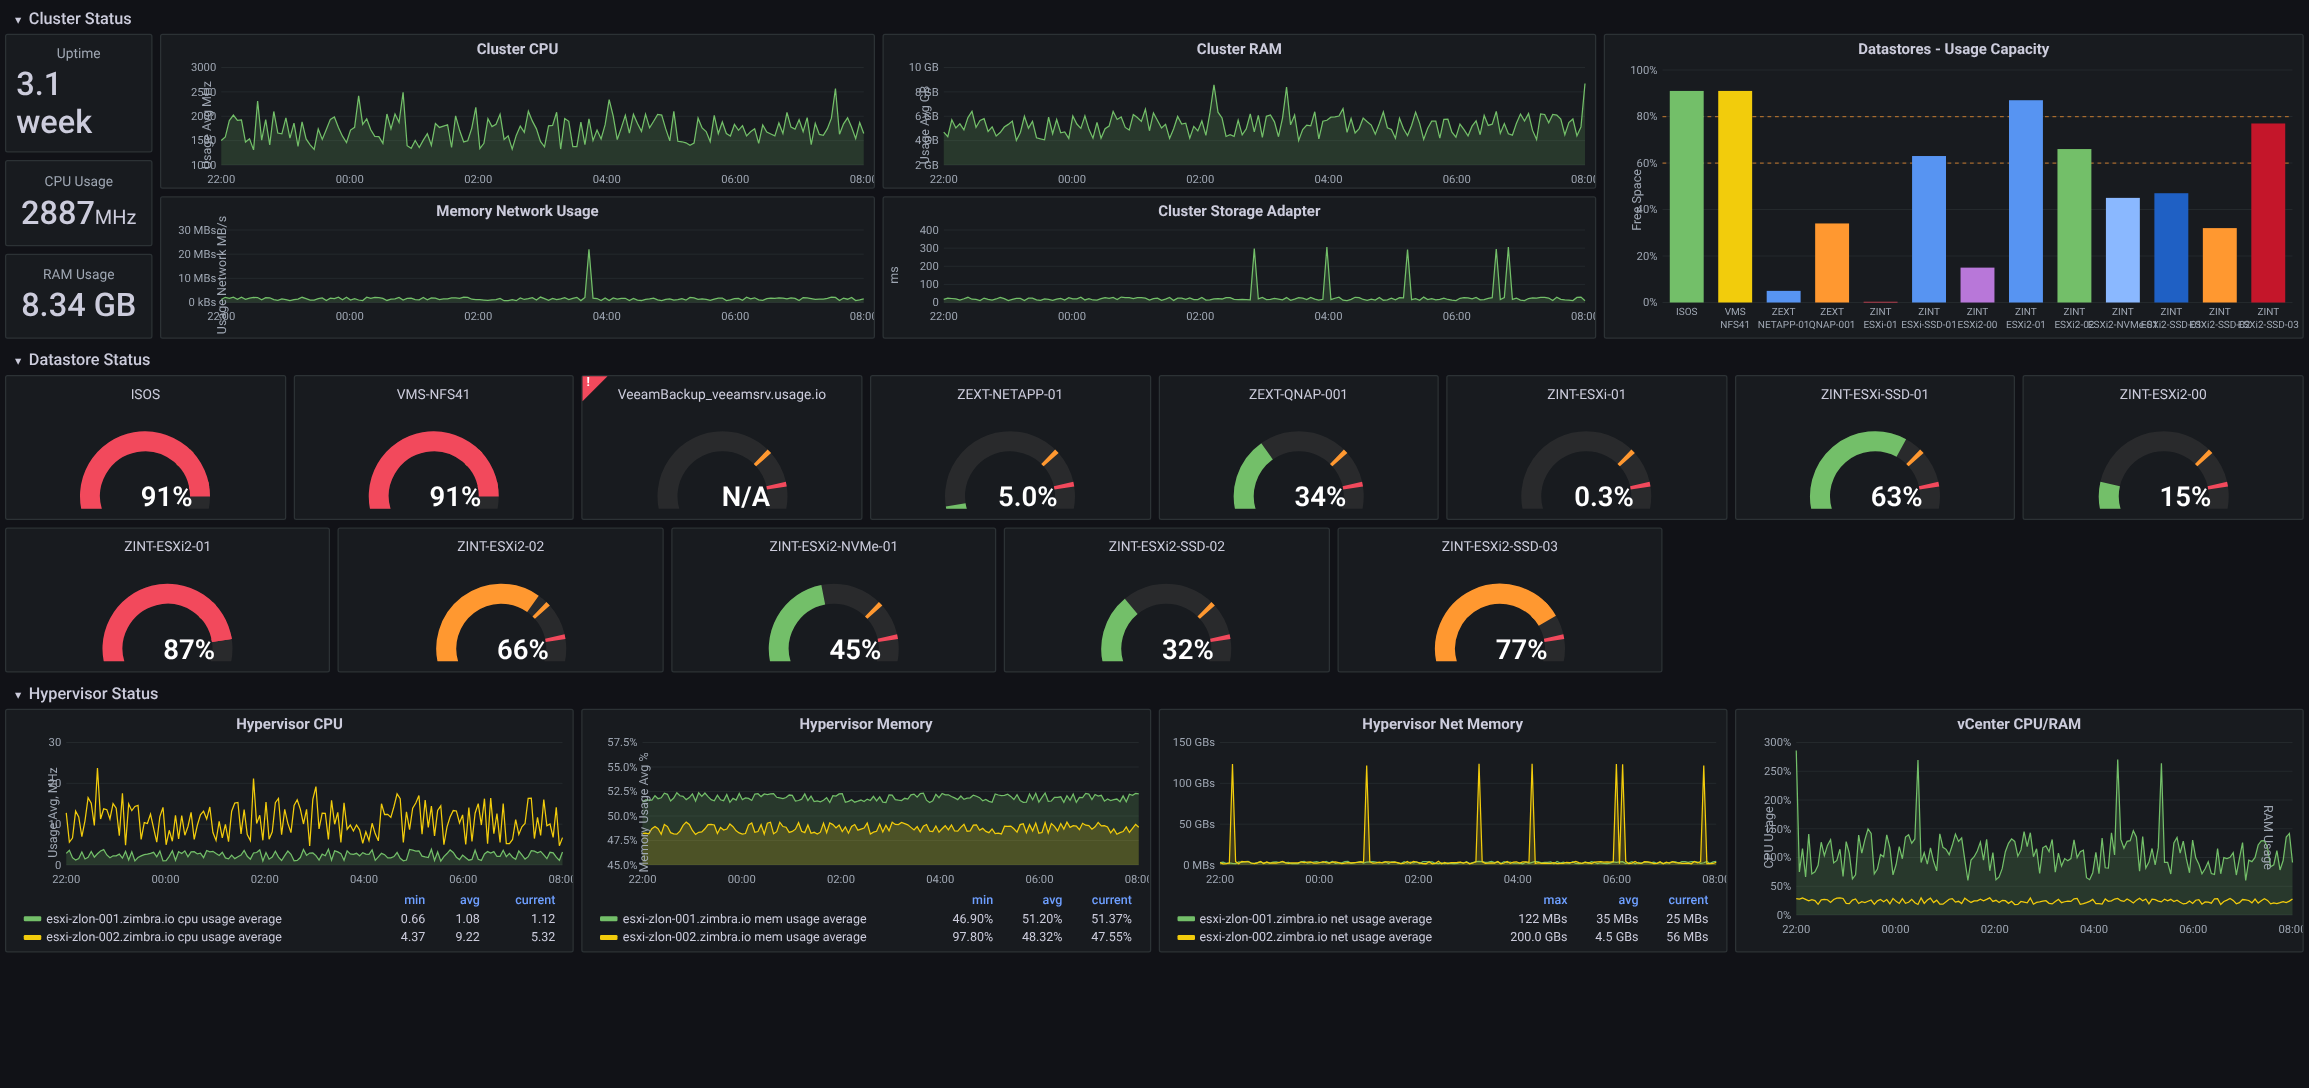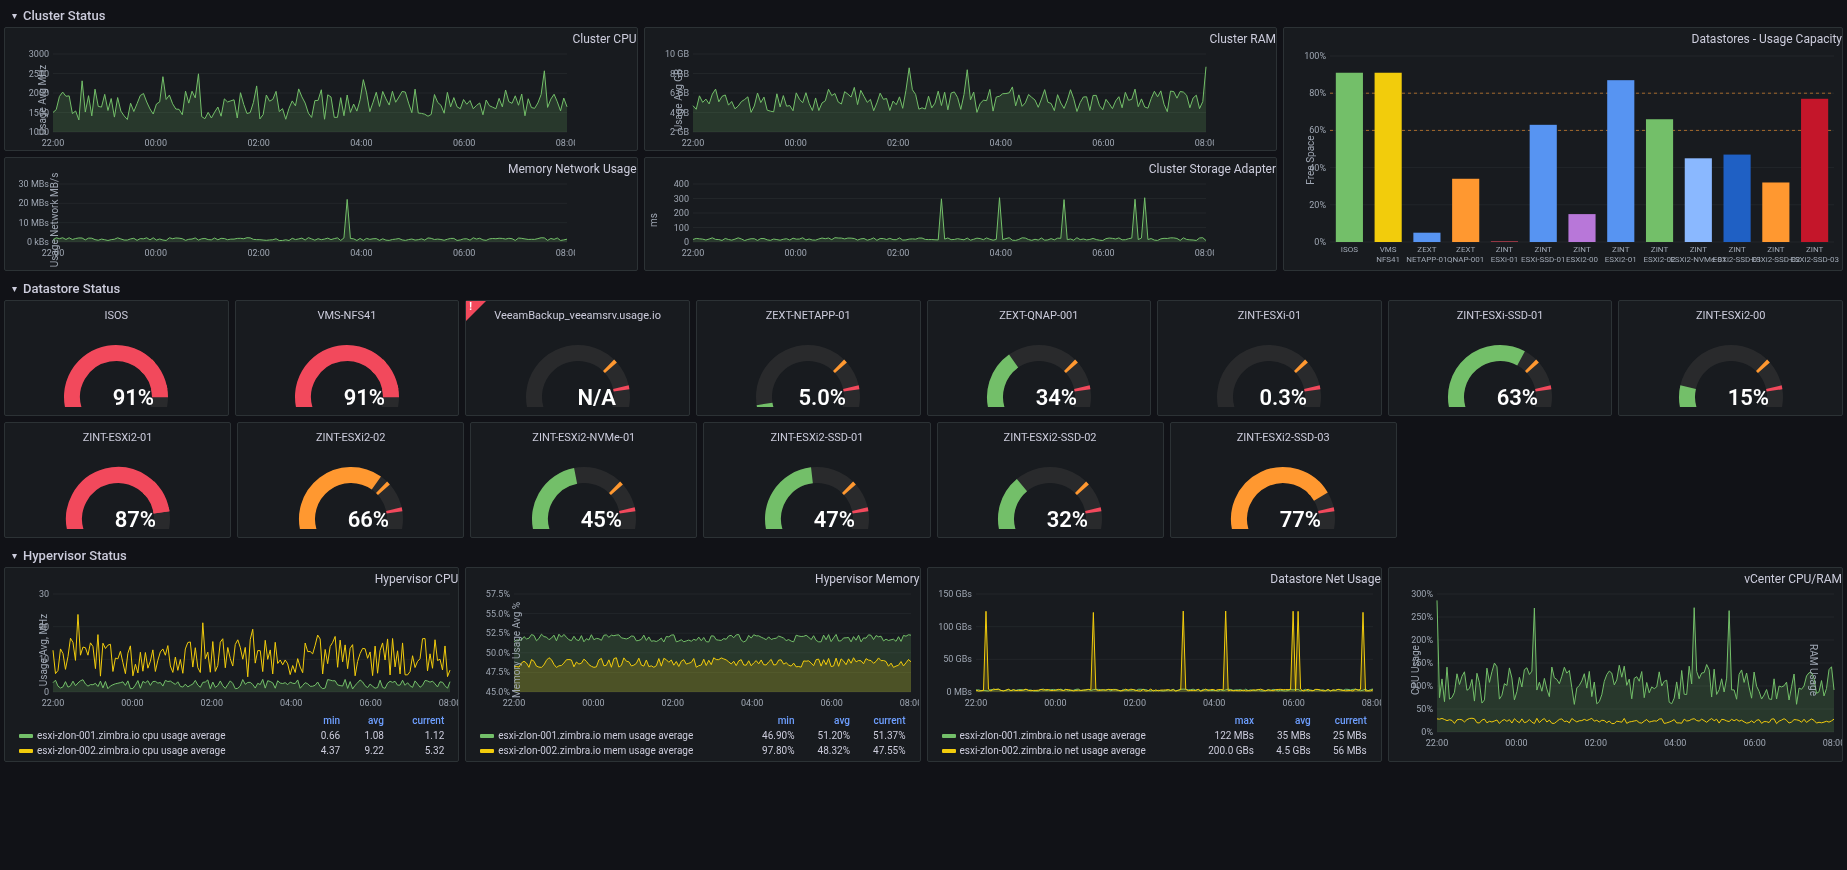--- a/index.html
+++ b/index.html
@@ -1,20 +1,20 @@
 <!DOCTYPE html>
 <html><head>
 <meta charset="utf-8">
 <style>
 * { margin: 0; padding: 0; box-sizing: border-box; }
 body { background: #111217; color: #ccccdc; font-family: Roboto, -apple-system, sans-serif; font-size: 12px; padding: 4px; }
 .section-header { display: flex; align-items: center; padding: 4px 8px; cursor: pointer; font-size: 13px; font-weight: 500; color: #ccccdc; }
 .section-header .chev { margin-right: 6px; font-size: 10px; }
 .panel { background: #181b1f; border: 1px solid #2c3235; border-radius: 2px; }
-.panel-title { text-align: right; color: #ccccdc; font-size: 12px; padding: 4px 0; font-weight: 400; }
+.panel-title { text-align: center; color: #ccccdc; font-size: 12px; padding: 4px 0; font-weight: 700; }
 .row { display: flex; gap: 6px; margin-bottom: 6px; }
 .stat-panel { display: flex; flex-direction: column; align-items: center; justify-content: center; padding: 8px; }
 .stat-label { font-size: 11px; color: #9fa7b3; margin-bottom: 4px; }
 .stat-value { font-size: 26px; font-weight: 500; color: #ccccdc; }
 .stat-unit { font-size: 16px; color: #ccccdc; }
 .chart-body { position: relative; height: 100%; }
 .axis-label { position: absolute; left: 2px; top: 50%; transform: translate(0,-50%) rotate(-90deg); transform-origin: center; font-size: 10px; color: #9fa7b3; white-space: nowrap; }
 .axis-label-right { position: absolute; right: 2px; top: 50%; transform: translate(0,-50%) rotate(90deg); transform-origin: center; font-size: 10px; color: #9fa7b3; white-space: nowrap; }
 svg { display: block; }
 .gauge-panel { display: flex; flex-direction: column; align-items: center; padding: 8px 4px; }
@@ -30,20 +30,34 @@
 </style>
 </head>
 <body>
 
 <div class="section-header">
   <span class="chev">▾</span>
   <span>Cluster Status</span>
 </div>
 
 <div class="row">
+  <div style="width:118px;display:flex;flex-direction:column;gap:6px">
+    <div class="panel stat-panel" style="flex:1">
+      <div class="stat-label">Uptime</div>
+      <div class="stat-value">3.1 week</div>
+    </div>
+    <div class="panel stat-panel" style="flex:1">
+      <div class="stat-label">CPU Usage</div>
+      <div><span class="stat-value">2887</span><span class="stat-unit">MHz</span></div>
+    </div>
+    <div class="panel stat-panel" style="flex:1">
+      <div class="stat-label">RAM Usage</div>
+      <div class="stat-value">8.34 GB</div>
+    </div>
+  </div>
 
   <div style="flex:1;display:flex;flex-direction:column;gap:6px">
     <div class="panel" style="flex:1">
       <div class="panel-title">Cluster CPU</div>
       <div class="chart-body" id="chart-cluster-cpu" style="height:100px">
           <div class="axis-label">Usage Avg  MHz</div>
           <svg width="570" height="100">
             <line x1="48" y1="82" x2="562" y2="82" stroke="#2c3235" stroke-width="0.5"></line>
             <text x="44" y="85" text-anchor="end" fill="#9fa7b3" font-size="9">1000</text>
             <line x1="48" y1="62.5" x2="562" y2="62.5" stroke="#2c3235" stroke-width="0.5"></line>
@@ -321,30 +335,20 @@
         <div class="gauge-title">ZINT-ESXi2-NVMe-01</div>
         <svg width="170" height="80" viewBox="0 0 170 80">
           <path d="M 43.65352468542003 85.04888630632942 A 44 44 0 1 1 126.34647531457998 85.04888630632942" stroke="#3a3a3a" stroke-width="16" fill="none" opacity="0.5"></path>
           <path d="M 115.56496830019589 38.349048785099356 A 44 44 0 0 1 117.90311598193541 40.78724664330138" stroke="#ff9830" stroke-width="16" fill="none" opacity="1"></path>
           <path d="M 127.87228285055035 60.10215360886994 A 44 44 0 0 1 128.50528076606827 63.42044488847679" stroke="#f2495c" stroke-width="16" fill="none" opacity="1"></path>
           <path d="M 43.65352468542003 85.04888630632942 A 44 44 0 0 1 76.60440420343203 26.808403928302788" stroke="#73bf69" stroke-width="16" fill="none" opacity="1"></path>
           <text x="123" y="78" text-anchor="end" class="gauge-value">45%</text>
         </svg>
       </div>
       <div class="panel gauge-panel" style="flex:1;position:relative">
-        <div class="gauge-title">ZINT-ESXi2-SSD-01</div>
-        <svg width="170" height="80" viewBox="0 0 170 80">
-          <path d="M 43.65352468542003 85.04888630632942 A 44 44 0 1 1 126.34647531457998 85.04888630632942" stroke="#3a3a3a" stroke-width="16" fill="none" opacity="0.5"></path>
-          <path d="M 115.56496830019589 38.349048785099356 A 44 44 0 0 1 117.90311598193541 40.78724664330138" stroke="#ff9830" stroke-width="16" fill="none" opacity="1"></path>
-          <path d="M 127.87228285055035 60.10215360886994 A 44 44 0 0 1 128.50528076606827 63.42044488847679" stroke="#f2495c" stroke-width="16" fill="none" opacity="1"></path>
-          <path d="M 43.65352468542003 85.04888630632942 A 44 44 0 0 1 79.94276537831387 26.291598313582554" stroke="#73bf69" stroke-width="16" fill="none" opacity="1"></path>
-          <text x="123" y="78" text-anchor="end" class="gauge-value">47%</text>
-        </svg>
-      </div>
-      <div class="panel gauge-panel" style="flex:1;position:relative">
         <div class="gauge-title">ZINT-ESXi2-SSD-02</div>
         <svg width="170" height="80" viewBox="0 0 170 80">
           <path d="M 43.65352468542003 85.04888630632942 A 44 44 0 1 1 126.34647531457998 85.04888630632942" stroke="#3a3a3a" stroke-width="16" fill="none" opacity="0.5"></path>
           <path d="M 115.56496830019589 38.349048785099356 A 44 44 0 0 1 117.90311598193541 40.78724664330138" stroke="#ff9830" stroke-width="16" fill="none" opacity="1"></path>
           <path d="M 127.87228285055035 60.10215360886994 A 44 44 0 0 1 128.50528076606827 63.42044488847679" stroke="#f2495c" stroke-width="16" fill="none" opacity="1"></path>
           <path d="M 43.65352468542003 85.04888630632942 A 44 44 0 0 1 56.95334445105767 36.097417317865265" stroke="#73bf69" stroke-width="16" fill="none" opacity="1"></path>
           <text x="123" y="78" text-anchor="end" class="gauge-value">32%</text>
         </svg>
       </div>
       <div class="panel gauge-panel" style="flex:1;position:relative">
@@ -464,21 +468,21 @@
               <td><span class="legend-dash" style="background:#f2cc0c"></span>esxi-zlon-002.zimbra.io mem usage average</td>
               <td>97.80%</td>
               <td>48.32%</td>
               <td>47.55%</td>
             </tr>
           </tbody>
         </table>
       </div>
   </div>
   <div class="panel" style="flex:1">
-    <div class="panel-title">Datastore Net Usage</div>
+    <div class="panel-title">Hypervisor Net Memory</div>
     <div class="chart-body" id="chart-hyp-net" style="height:120px">
         <svg width="453" height="120">
           <line x1="48" y1="102" x2="445" y2="102" stroke="#2c3235" stroke-width="0.5"></line>
           <text x="44" y="105" text-anchor="end" fill="#9fa7b3" font-size="9">0 MBs</text>
           <line x1="48" y1="69.33333333333334" x2="445" y2="69.33333333333334" stroke="#2c3235" stroke-width="0.5"></line>
           <text x="44" y="72.33333333333334" text-anchor="end" fill="#9fa7b3" font-size="9">50 GBs</text>
           <line x1="48" y1="36.66666666666667" x2="445" y2="36.66666666666667" stroke="#2c3235" stroke-width="0.5"></line>
           <text x="44" y="39.66666666666667" text-anchor="end" fill="#9fa7b3" font-size="9">100 GBs</text>
           <line x1="48" y1="4" x2="445" y2="4" stroke="#2c3235" stroke-width="0.5"></line>
           <text x="44" y="7" text-anchor="end" fill="#9fa7b3" font-size="9">150 GBs</text>

